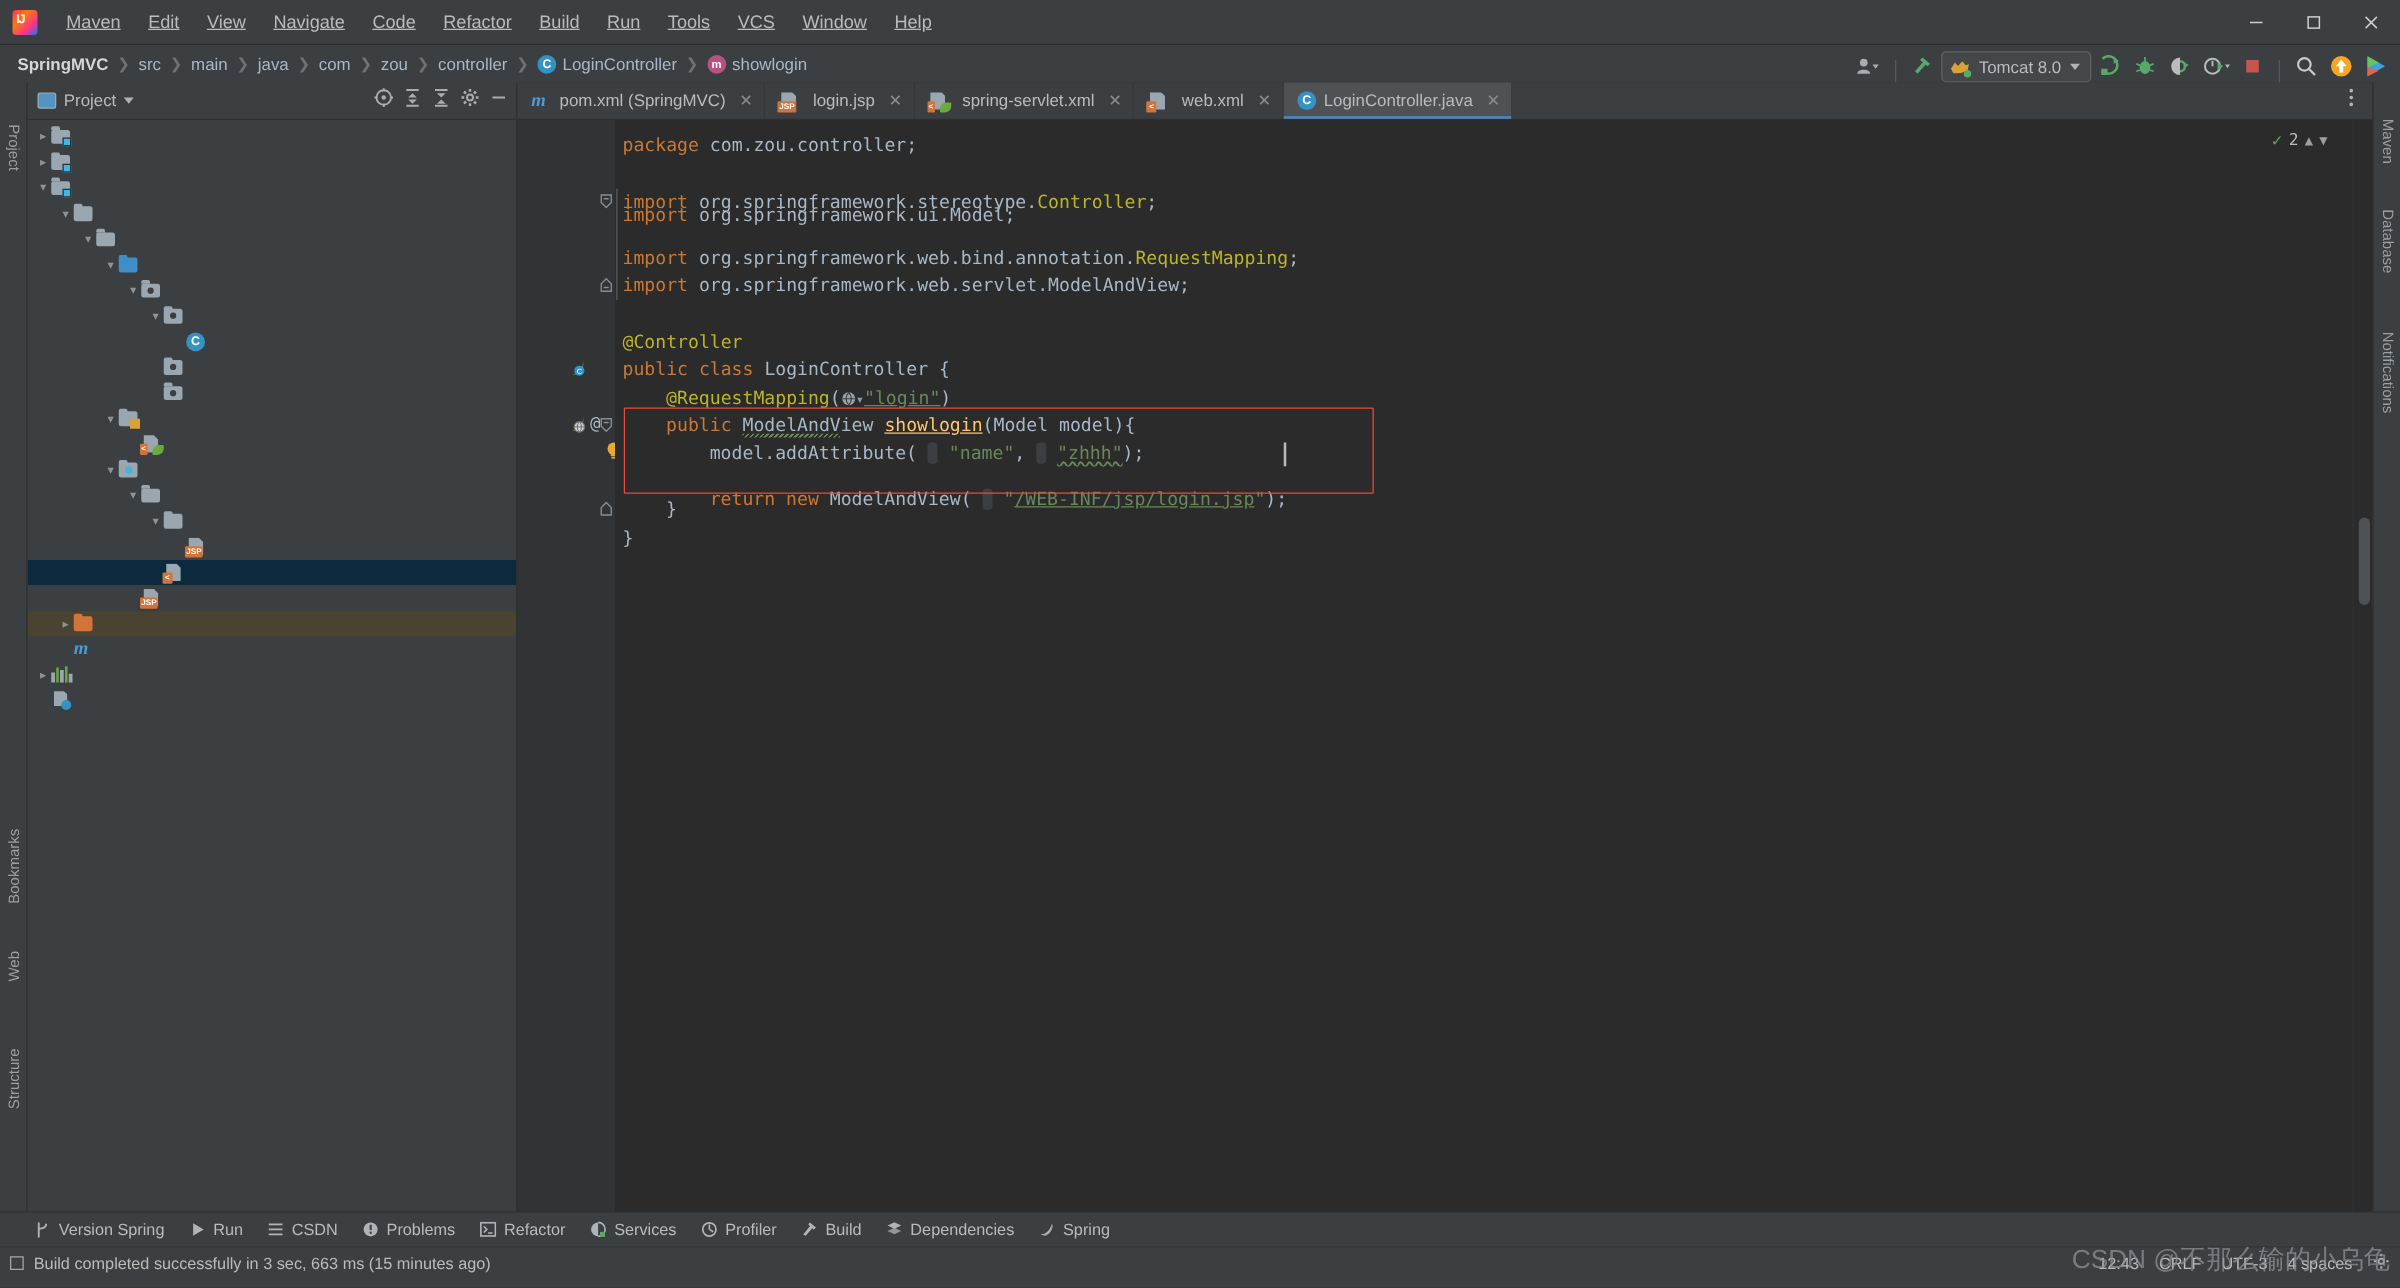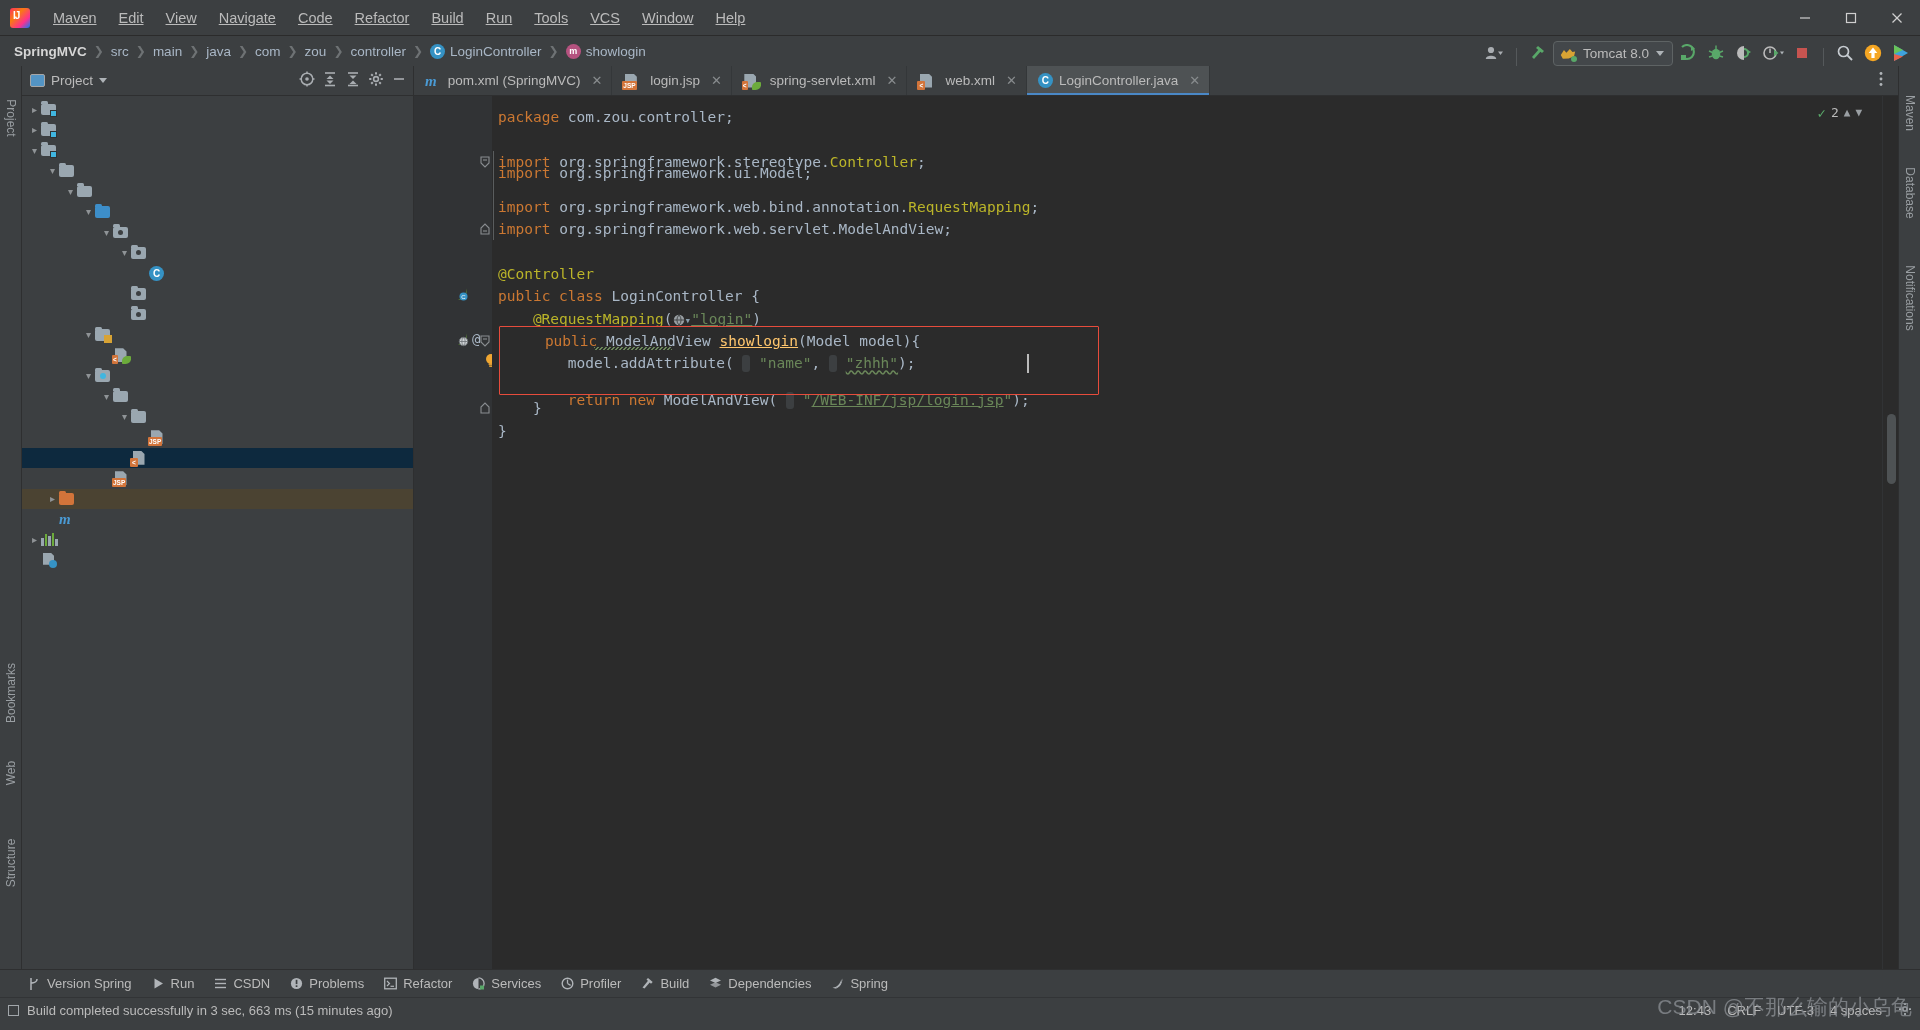--- a/index.html
+++ b/index.html
@@ -823,21 +823,21 @@
             <div class="cl" style="top: 54.8px; left: 6px;"><span class="kw">import</span> <span class="txt">org.springframework.stereotype.</span><span class="ann">Controller</span><span class="txt">;</span></div>
             <div class="cl" style="top: 66px; left: 6px;"><span class="kw">import</span> <span class="txt">org.springframework.ui.Model;</span></div>
             <div class="cl" style="top: 99.6px; left: 6px;"><span class="kw">import</span> <span class="txt">org.springframework.web.bind.annotation.</span><span class="ann">RequestMapping</span><span class="txt">;</span></div>
             <div class="cl" style="top: 122px; left: 6px;"><span class="kw">import</span> <span class="txt">org.springframework.web.servlet.ModelAndView;</span></div>
             <div class="cl" style="top: 166.8px; left: 6px;"><span class="ann">@Controller</span></div>
             <div class="cl" style="top: 189.2px; left: 6px;"><span class="kw">public class</span> <span class="txt">LoginController {</span></div>
             <div class="cl" style="top: 211.6px; left: 6px;"><span style="margin-left:34.88px"></span><span class="ann">@RequestMapping</span><span class="txt">(</span><span style="display:inline-block;vertical-align:-2px;"><svg width="12" height="12" viewBox="0 0 12 12">
                   <circle cx="6" cy="6" r="5.2" fill="#9aa0a4"></circle>
                   <path d="M1 6 h10 M6 1 a7 7 0 0 1 0 10 a7 7 0 0 1 0 -10" stroke="#3c3f41" stroke-width="0.9" fill="none"></path>
                 </svg></span><span style="color:#8a9dab;font-size:11px;">▾</span><span class="str ulink">"login"</span><span class="txt">)</span></div>
-            <div class="cl" style="top: 234px; left: 18px;"><span style="margin-left:34.88px"></span><span class="kw">public</span> <span class="txt">ModelAndView </span><span class="mname" style="text-decoration:underline;">showlogin</span><span class="txt">(Model model){</span></div>
+            <div class="cl" style="top: 234px; left: 6px;"><span style="margin-left:34.88px"></span><span class="kw">public</span> <span class="txt">ModelAndView </span><span class="mname" style="text-decoration:underline;">showlogin</span><span class="txt">(Model model){</span></div>
             <div class="cl" style="top: 256.4px; left: 6px;"><span style="margin-left:69.76px"></span><span class="txt">model.addAttribute(</span> <span class="hint"></span> <span class="str">"name"</span><span class="txt">,</span> <span class="hint"></span> <span class="str" style="text-decoration:underline wavy #6a8759;">"zhhh"</span><span class="txt">);</span></div>
             <div class="cl" style="top: 278.8px; left: 6px; margin-top: 14px;"><span style="margin-left:69.76px"></span><span class="kw">return new</span> <span class="txt">ModelAndView(</span> <span class="hint"></span> <span class="str">"</span><span class="str ulink">/WEB-INF/jsp/login.jsp</span><span class="str">"</span><span class="txt">);</span></div>
             <div class="cl" style="top: 301.2px; left: 6px;"><span style="margin-left:34.88px"></span><span class="txt">}</span></div>
             <div class="cl" style="top: 323.6px; left: 6px;"><span class="txt">}</span></div>
             <div style="position: absolute; left: 101.92px; top: 251px; width: 78.48px; height: 3px; background: repeating-linear-gradient(135deg, rgb(106, 135, 89) 0px, rgb(106, 135, 89) 1.4px, transparent 1.4px, transparent 2.8px);"></div>
             <div class="folding-line" style="left: 1px; top: 54.8px; height: 89.6px; background: rgb(90, 93, 94);"></div>
             <div class="redbox" style="left: 7px; top: 230px; width: 600px; height: 69.2px;"></div>
             <div class="caret-bar" style="left: 535.2px; top: 258.4px; height: 18.4px;"></div>
           </div>
         <div class="marker-rail">

